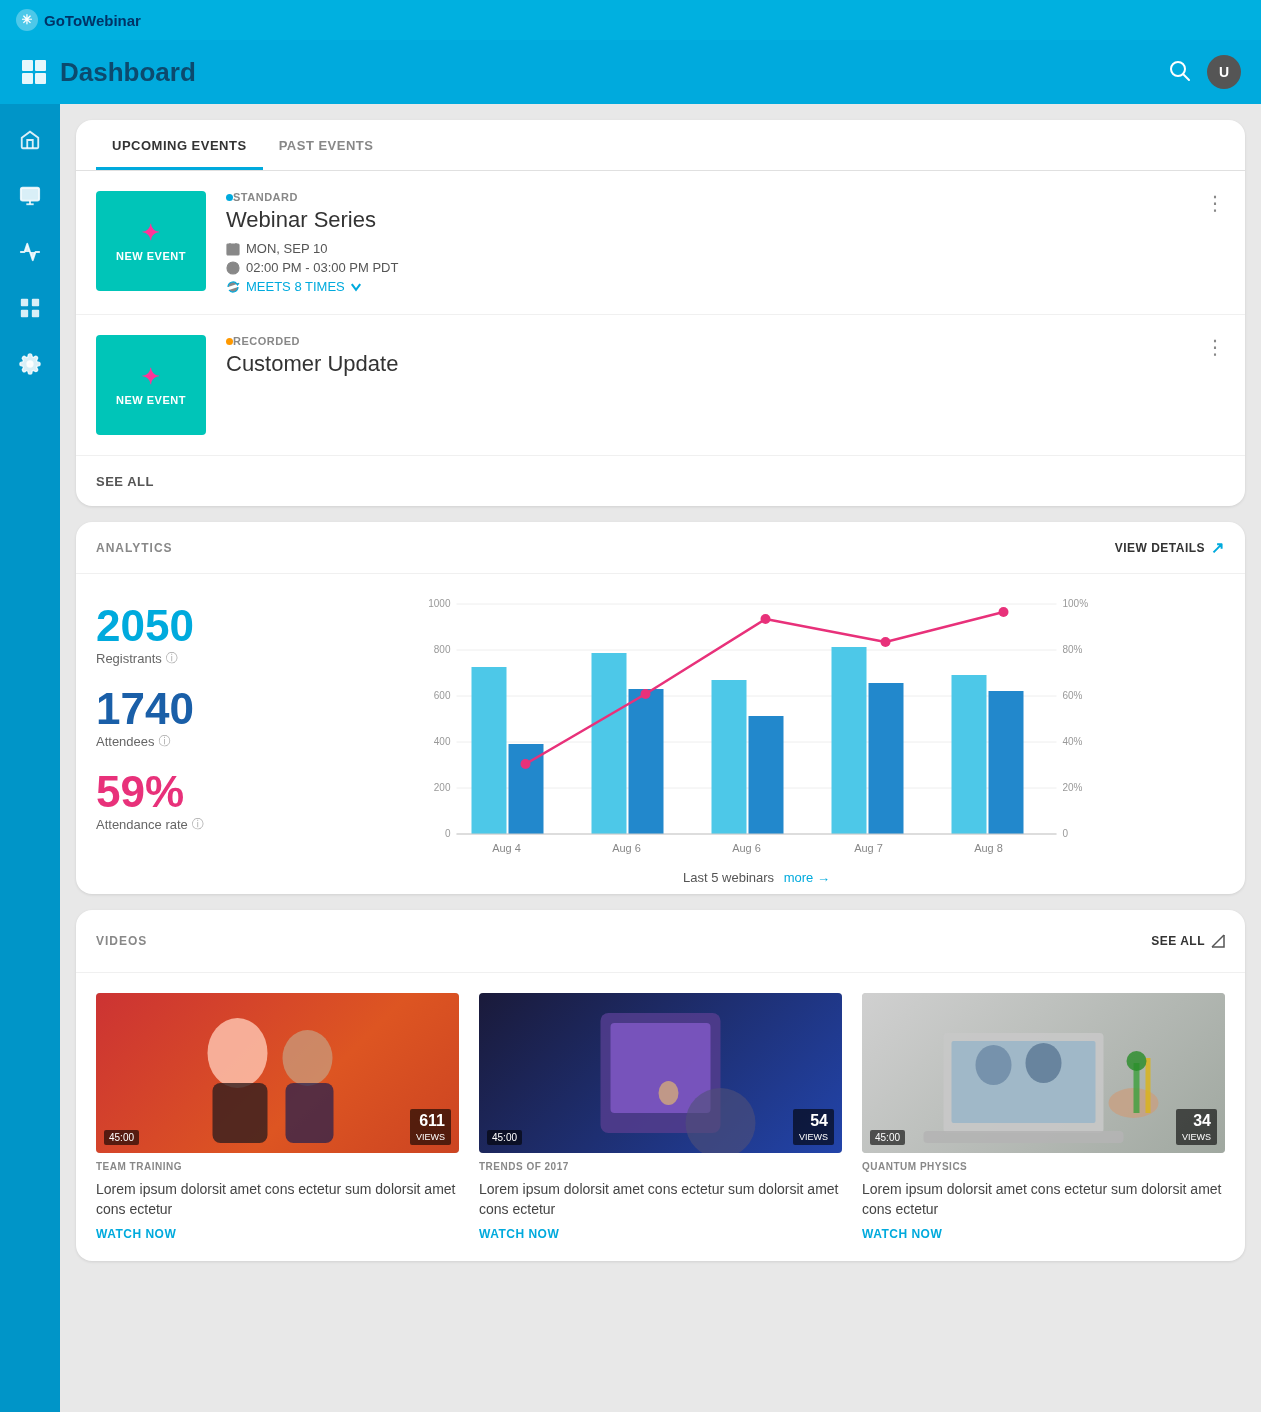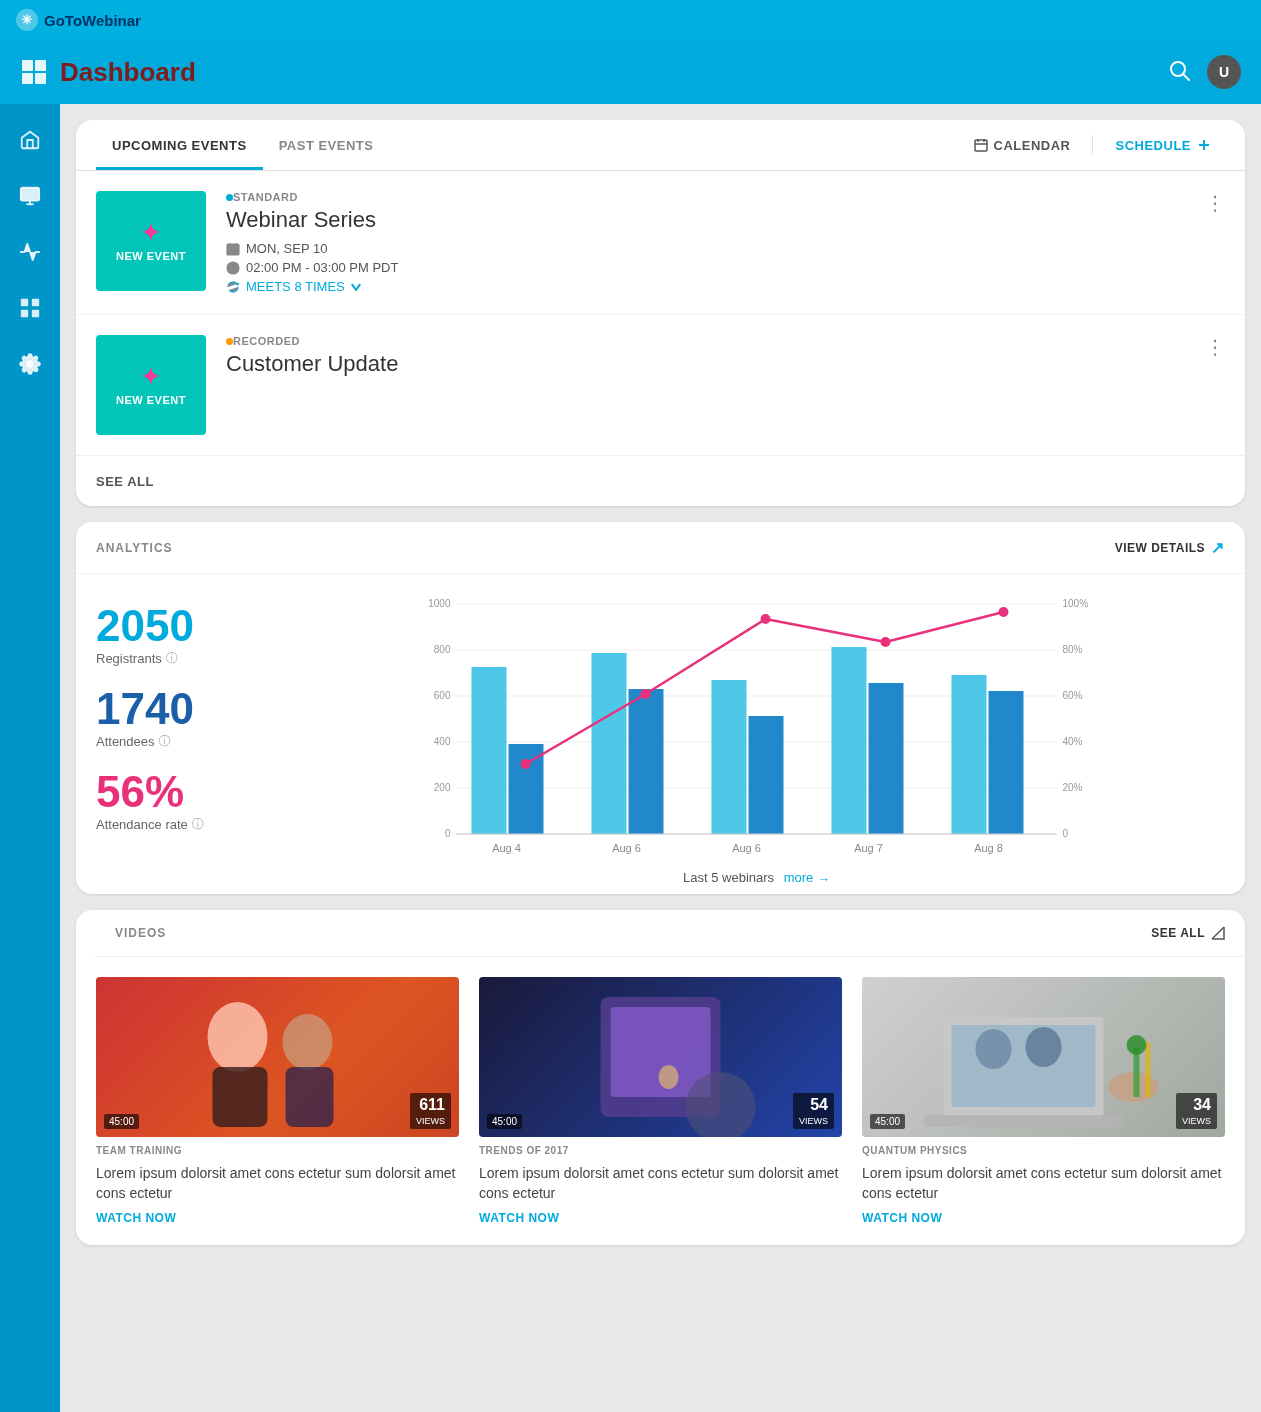--- a/index.html
+++ b/index.html
@@ -22,21 +22,21 @@
     .logo-text span { color: #003366; }
 
     
     .main-header {
       background: #00aadd;
       height: 64px;
       display: flex;
       align-items: center;
       padding: 0 20px;
     }
-    .main-header h1 { color: #7f1d1d; font-size: 26px; font-weight: 700; margin-left: 12px; }
+    .main-header h1 { color: #0c4a6e; font-size: 26px; font-weight: 700; margin-left: 12px; }
     .header-right {
       margin-left: auto;
       display: flex;
       align-items: center;
       gap: 16px;
     }
     .search-icon-btn, .avatar-btn {
       background: none; border: none; cursor: pointer; color: white;
     }
 
@@ -296,23 +296,22 @@
 
     
     .chart-svg {
       width: 100%;
       height: 100%;
     }
 
     
     .videos-header {
       display: flex;
-      padding: 16px 20px;
+      padding: 24px 20px;
       border-bottom: 1px solid #f0f0f0;
-      margin-left: 19px;
     }
     .videos-title {
       font-size: 12px;
       font-weight: 700;
       color: #888;
       text-transform: uppercase;
       letter-spacing: 1px;
     }
     .see-all-btn {
       margin-left: auto;
@@ -492,39 +491,20 @@
       </svg>
     </div>
   </div>
 
   <div class="main-content">
 
     <div class="card">
       <div class="events-tabs">
         <div class="tab active">Upcoming Events</div>
         <div class="tab">Past Events</div>
-        <div class="tabs-right">
-          <button class="calendar-btn">
-            <svg width="14" height="14" viewBox="0 0 14 14" fill="none">
-              <rect x="1" y="2" width="12" height="11" rx="1" stroke="#555" stroke-width="1.5"></rect>
-              <line x1="4" y1="1" x2="4" y2="4" stroke="#555" stroke-width="1.5"></line>
-              <line x1="10" y1="1" x2="10" y2="4" stroke="#555" stroke-width="1.5"></line>
-              <line x1="1" y1="6" x2="13" y2="6" stroke="#555" stroke-width="1.5"></line>
-            </svg>
-            <span>CALENDAR</span>
-          </button>
-          <div class="tab-divider"></div>
-          <button class="schedule-btn">
-            <span>SCHEDULE</span>
-            <svg width="14" height="14" viewBox="0 0 14 14" fill="none">
-              <line x1="7" y1="2" x2="7" y2="12" stroke="#00aadd" stroke-width="2"></line>
-              <line x1="2" y1="7" x2="12" y2="7" stroke="#00aadd" stroke-width="2"></line>
-            </svg>
-          </button>
-        </div>
       </div>
 
       <div class="event-item">
         <div class="event-thumbnail" style="background: #00c5b8;">
           <span class="star-icon">✦</span>
           <span>NEW EVENT</span>
         </div>
         <div class="event-info">
           <div class="event-badge">
             <span class="badge-dot"></span>
@@ -603,21 +583,21 @@
             </div>
           </div>
           <div>
             <div class="stat-value dark-blue">1740</div>
             <div class="stat-label">
               <span>Attendees</span>
               <span class="info-icon">ⓘ</span>
             </div>
           </div>
           <div>
-            <div class="stat-value pink">56%</div>
+            <div class="stat-value pink">59%</div>
             <div class="stat-label">
               <span>Attendance rate</span>
               <span class="info-icon">ⓘ</span>
             </div>
           </div>
         </div>
         <div class="chart-area">
           <svg class="chart-svg" viewBox="0 0 700 280">
 
             <line x1="50" y1="10" x2="650" y2="10" stroke="#eee" stroke-width="1"></line>

